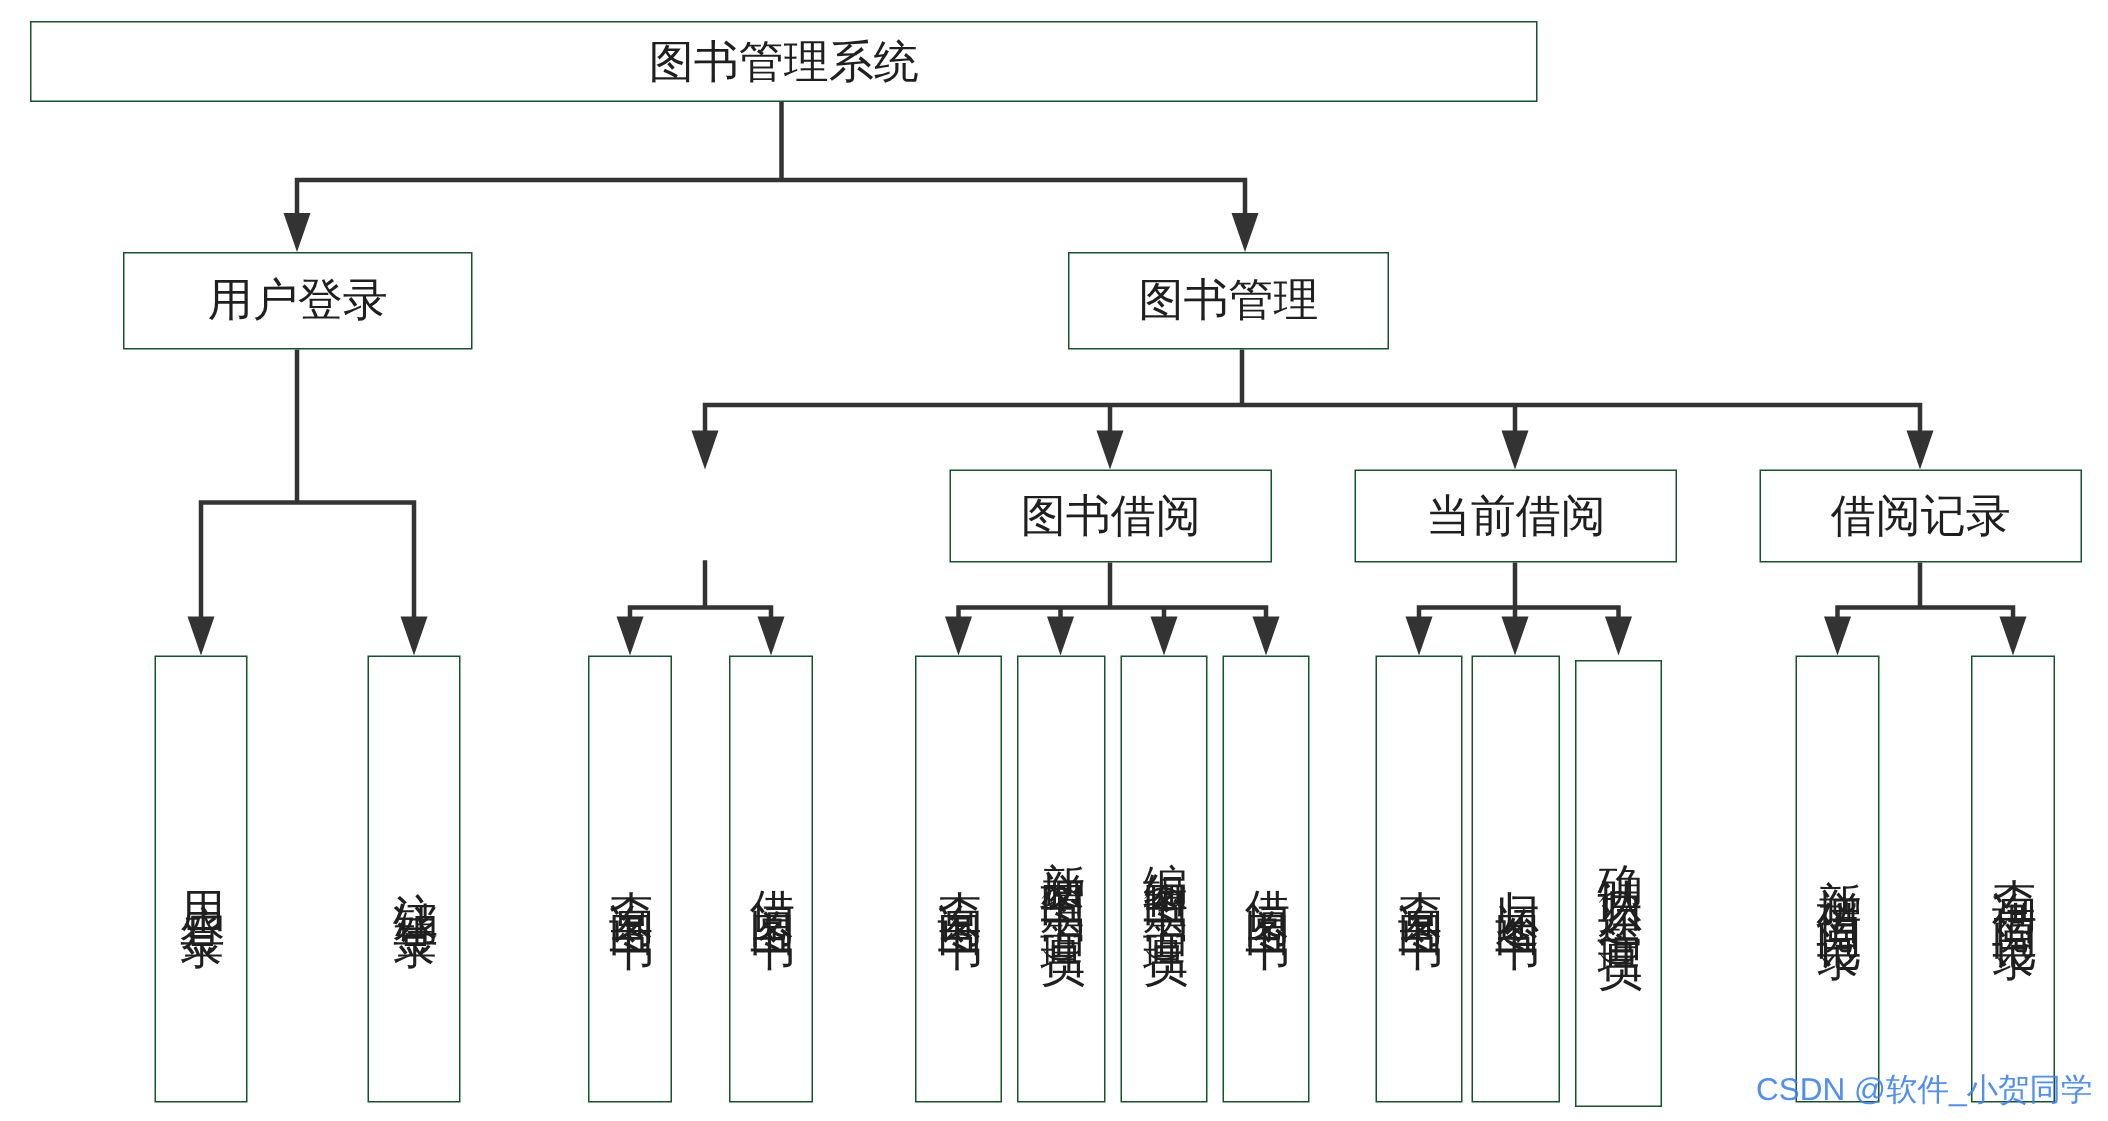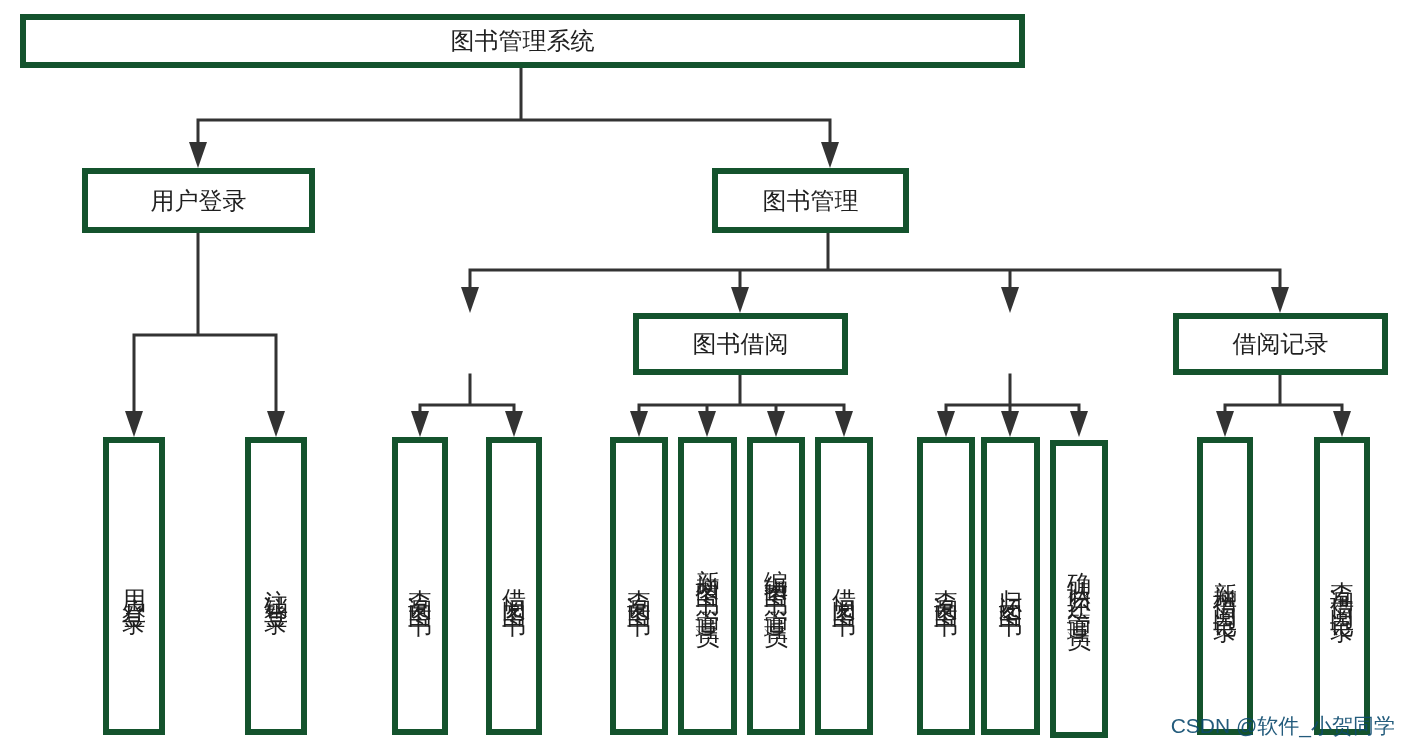--- a/index.html
+++ b/index.html
@@ -20,40 +20,40 @@
     stroke: #333333;
     stroke-width: 3;
     fill: none;
     stroke-linecap: square;
     stroke-linejoin: miter;
   }
   .connectors polygon { fill: #333333; }
   .node {
     position: absolute;
     box-sizing: border-box;
-    border: 6px solid #14532d;
+    border: 1px solid #14532d;
     background: #ffffff;
     display: flex;
     align-items: center;
     justify-content: center;
     color: #1f1f1f;
-    font-size: 24px;
+    font-size: 30px;
   }
   .node.v {
     writing-mode: vertical-rl;
     text-orientation: mixed;
     letter-spacing: 8px;
     line-height: 1;
   }
   .watermark {
     position: absolute;
     top: 712px;
     right: 10px;
     font-size: 21px;
-    color: #0c4a6e;
+    color: #3b82f6;
     opacity: 0.9;
     white-space: nowrap;
     z-index: 5;
     margin-left: 24px;
   }
 </style>
 </head>
 <body>
 
 <div class="canvas">
@@ -104,23 +104,24 @@
     <g>
       <path d="M1280,375 L1280,405 M1225,413 L1225,405 L1342,405 L1342,413"></path>
       <polygon points="1216,411 1234,411 1225,437"></polygon>
       <polygon points="1333,411 1351,411 1342,437"></polygon>
     </g>
   </svg>
 
   <div class="node h" style="left:20px; top:14px; width:1005px; height:54px;">图书管理系统</div>
 
   <div class="node h" style="left:82px; top:168px; width:233px; height:65px;">用户登录</div>
-  <div class="node h" style="left:712px; top:168px; width:197px; height:65px;">图书管理</div>
+  <div class="node h" style="left:712px; top:168px; width:214px; height:65px;">图书管理</div>
 
   <div class="node h" style="left:633px; top:313px; width:215px; height:62px;text-align:center;">图书借阅</div>
+  <div class="node h" style="left:903px; top:313px; width:215px; height:62px;">当前借阅</div>
   <div class="node h" style="left:1173px; top:313px; width:215px; height:62px;">借阅记录</div>
 
   <div class="node v" style="left:103px; top:437px; width:62px; height:298px;">用户登录</div>
   <div class="node v" style="left:245px; top:437px; width:62px; height:298px;">注销登录</div>
 
   <div class="node v" style="left:392px; top:437px; width:56px; height:298px;">查询图书</div>
   <div class="node v" style="left:486px; top:437px; width:56px; height:298px;">借阅图书</div>
 
   <div class="node v" style="left:610px; top:437px; width:58px; height:298px;">查询图书</div>
   <div class="node v" style="left:678px; top:437px; width:59px; height:298px;">新增图书（管理员）</div>

